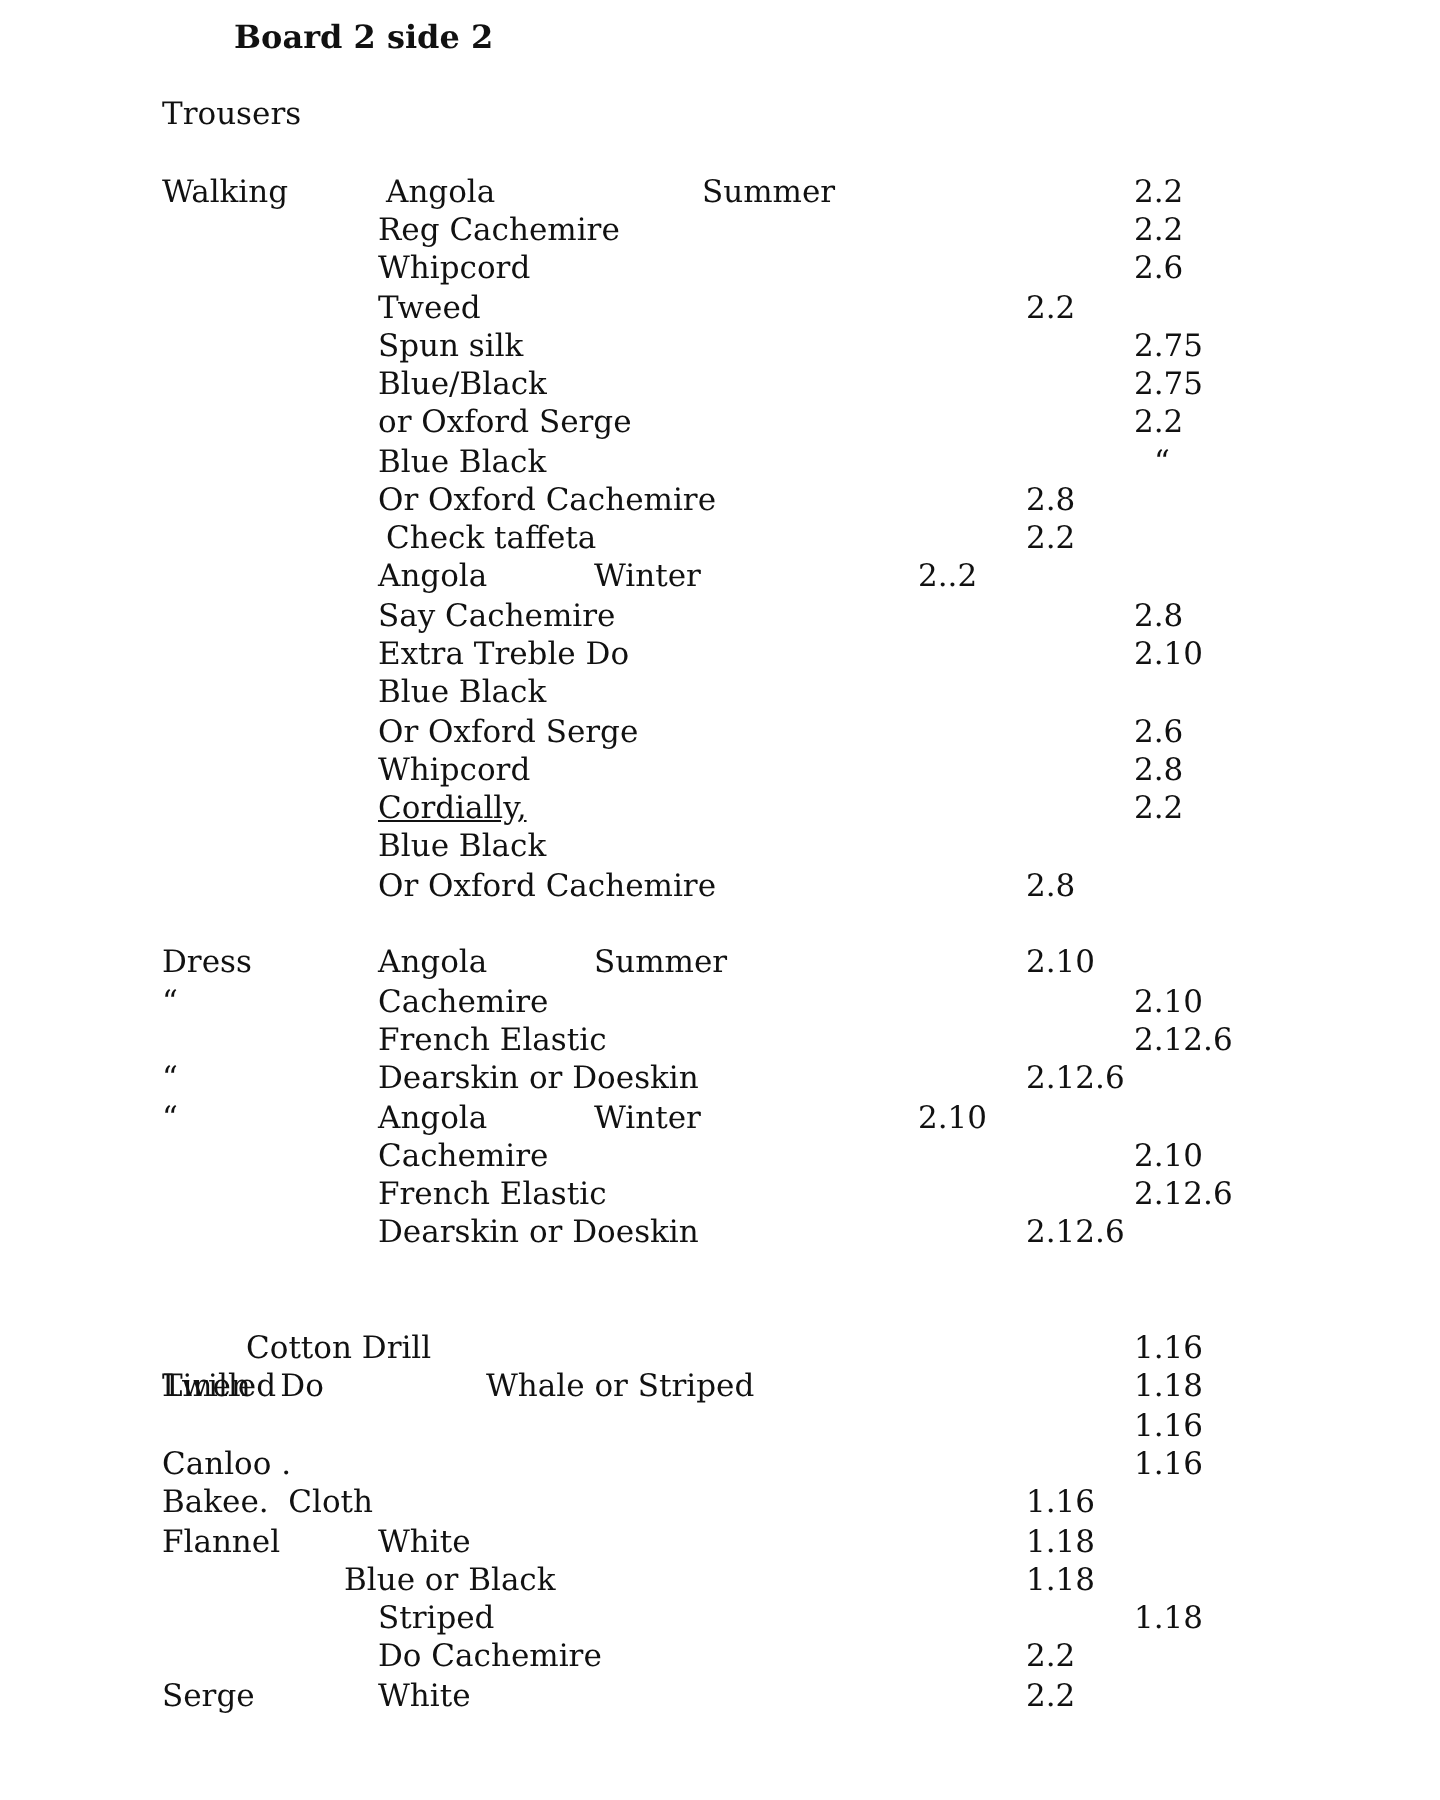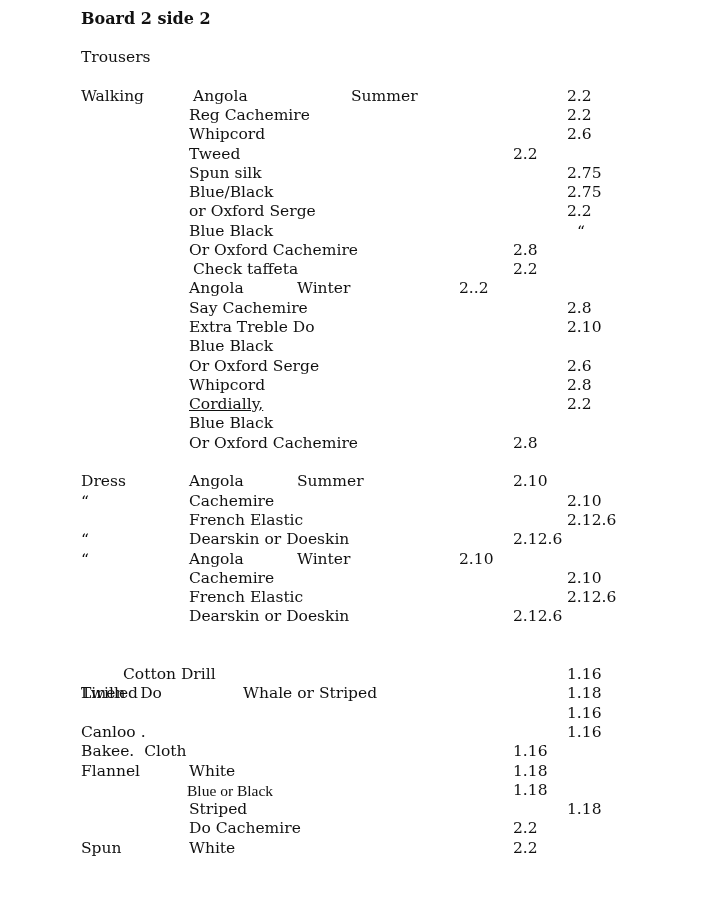--- a/index.html
+++ b/index.html
@@ -1,19 +1,19 @@
 <!DOCTYPE html>
 <html><head>
 <meta charset="utf-8">
 <style>
   html, body { margin:0; padding:0; background:#ffffff; }
   body { width:720px; height:900px; position:relative; overflow:hidden;
          font-family: "DejaVu Serif", "Liberation Serif", serif; color:#111; }
   .t { position:absolute; font-size:15.5px; line-height:19px; white-space:pre; transform:translateY(-11px); }
-  .title { font-weight:bold; font-size:16px; }
+  .title { font-weight:bold; font-size:16px;margin-left:36px; }
 </style>
 </head>
 <body>
 
 <div class="t title" style="left:81px; top:20px;">Board 2 side 2</div>
 <div class="t" style="left:81px; top:59px;">Trousers</div>
 
 <div id="rows">
     <div>
       <div class="t" style="left: 81px; top: 98px;">Walking</div>
@@ -150,29 +150,29 @@
     <div>
       <div class="t" style="left: 81px; top: 753px;">Bakee.  Cloth</div>
       <div class="t" style="left: 513px; top: 753px;">1.16</div>
     </div>
     <div>
       <div class="t" style="left: 81px; top: 773px;">Flannel</div>
       <div class="t" style="left: 189px; top: 773px;">White</div>
       <div class="t" style="left: 513px; top: 773px;">1.18</div>
     </div>
     <div>
-      <div class="t" style="left: 187px; top: 792px; font-family: Liberation Serif, serif;">Blue or Black</div>
+      <div class="t" style="left: 172px; top: 792px;">Blue or Black</div>
       <div class="t" style="left: 513px; top: 792px;">1.18</div>
     </div>
     <div>
       <div class="t" style="left: 189px; top: 811px;">Striped</div>
       <div class="t" style="left: 567px; top: 811px;">1.18</div>
     </div>
     <div>
       <div class="t" style="left: 189px; top: 830px;">Do Cachemire</div>
       <div class="t" style="left: 513px; top: 830px;">2.2</div>
     </div>
     <div>
-      <div class="t" style="left: 81px; top: 850px;">Spun</div>
+      <div class="t" style="left: 81px; top: 850px;">Serge</div>
       <div class="t" style="left: 189px; top: 850px;">White</div>
       <div class="t" style="left: 513px; top: 850px;">2.2</div>
     </div>
   </div>
 
 </body></html>

